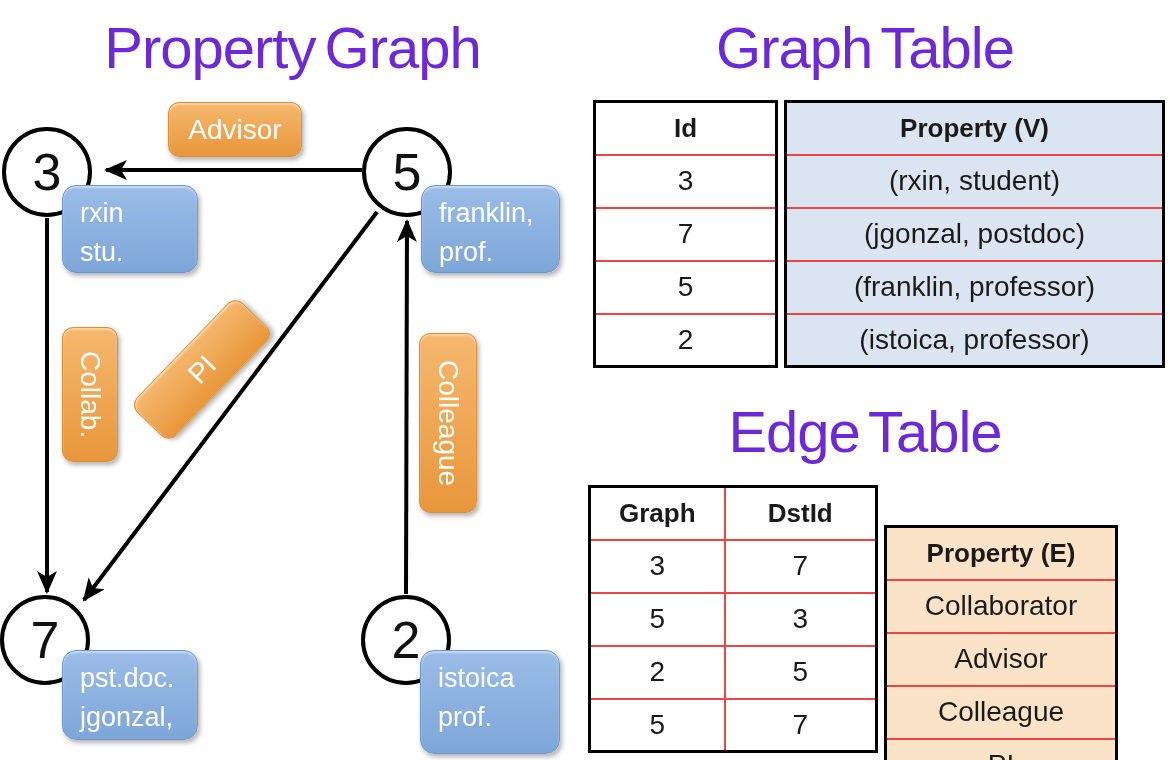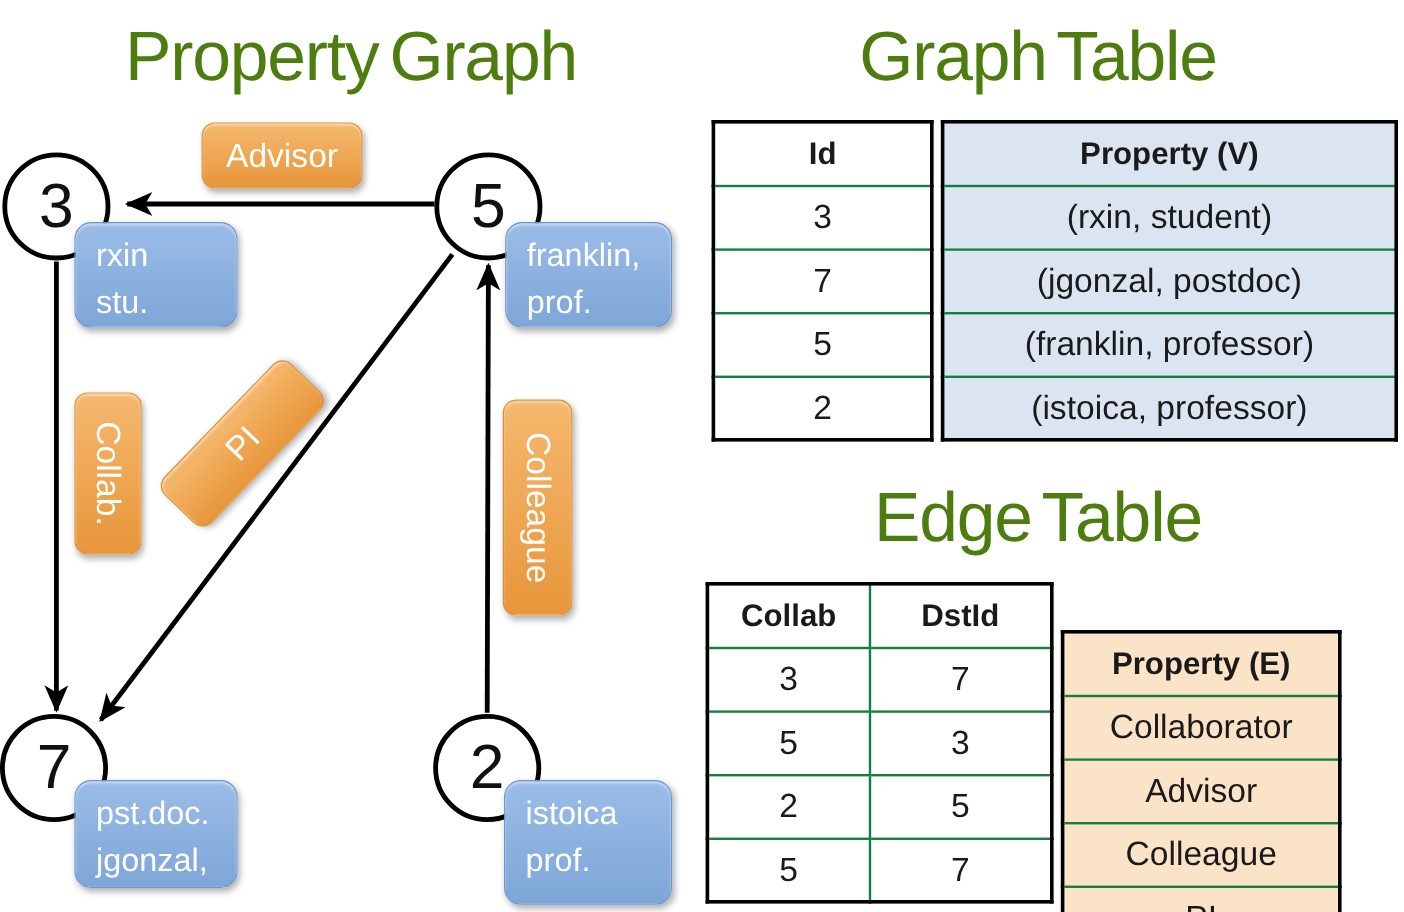--- a/index.html
+++ b/index.html
@@ -7,21 +7,21 @@
     --blue-light:#9bbce7; --blue-dark:#7da6d8; --blue-border:#6d96cc;
     --vertex-fill:#dbe5f1; --edge-fill:#fbe3c7; --line-color:#000000; --text-dark:#1a1a1a;
   }
   *{box-sizing:border-box; margin:0; padding:0;}
   html,body{width:1170px; height:760px; overflow:hidden; background:#ffffff;
     font-family:"Liberation Sans", sans-serif; color:var(--text-dark);}
   .stage{position:relative; width:1170px; height:760px;}
 
   
   .big-title{position:absolute; text-align:center; font-size:58px; font-weight:300;
-    letter-spacing:-1px; word-spacing:-6px; color:#4d7c0f; white-space:nowrap;}
+    letter-spacing:-1px; word-spacing:-6px; color:#6d28d9; white-space:nowrap;}
   .title-graph{left:0; top:14px; width:585px;}
   .title-vertex{left:575px; top:14px; width:580px;}
   .title-edge{left:575px; top:398px; width:580px;}
 
   
   .graph-svg{position:absolute; left:0; top:0; width:585px; height:760px;}
   .node{position:absolute; width:90px; height:90px; border:4px solid #000; border-radius:50%;
     background:#fff; display:flex; align-items:center; justify-content:center;
     font-size:52px; font-weight:300; color:#111;}
   .node-3{left:2px; top:127px;}
@@ -47,21 +47,21 @@
   .el-advisor{left:168px; top:102px; width:134px; height:55px;}
   .el-collab{left:62px; top:327px; width:56px; height:135px; writing-mode:vertical-rl;}
   .el-colleague{left:419px; top:333px; width:58px; height:180px; writing-mode:vertical-rl;}
   .el-pi{left:126px; top:342px; width:152px; height:55px; transform:rotate(-46deg);}
 
   
   .table-group{position:absolute; display:flex; gap:6px; align-items:flex-start;}
   .vertex-group{left:593px; top:100px;}
   .edge-group{left:588px; top:485px;}
   table{border-collapse:collapse; table-layout:fixed;}
-  td,th{border:2px solid #15803d; height:53px; text-align:center; vertical-align:middle;
+  td,th{border:2px solid #ef4444; height:53px; text-align:center; vertical-align:middle;
     font-size:28px; font-weight:normal; overflow:hidden; white-space:nowrap;}
   th{font-size:26px; font-weight:bold;}
   .tbl{border:3px solid #000;}
   .t-id{width:185px;}
   .t-vprop{width:381px;}
   .t-src{width:290px;}
   .t-src th:first-child,.t-src td:first-child{width:135px;}
   .t-eprop{width:234px;margin-top:40px;}
   .cell-vfill{background:var(--vertex-fill);}
   .cell-efill{background:var(--edge-fill);}
@@ -162,21 +162,21 @@
     </tbody>
       </table>
   </div>
 
   <div class="big-title title-edge">Edge Table</div>
 
   <div class="table-group edge-group">
     <table class="tbl t-src">
       <tbody>
           <tr>
-        <th>Collab</th>
+        <th>Graph</th>
         <th>DstId</th>
           </tr>
       <tr>
         <td>3</td>
         <td>7</td>
           </tr>
       <tr>
         <td>5</td>
         <td>3</td>
           </tr>

